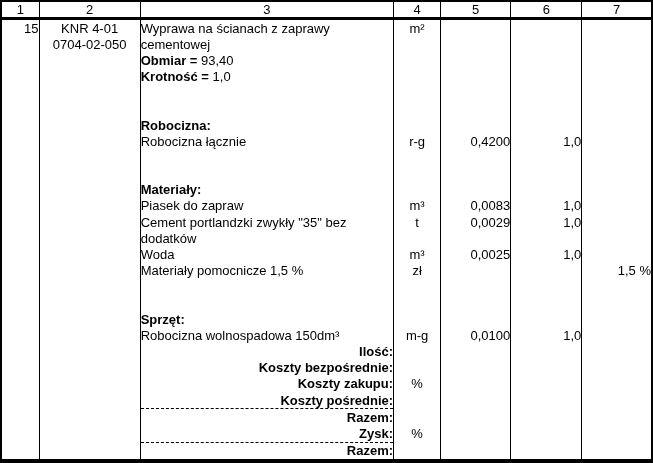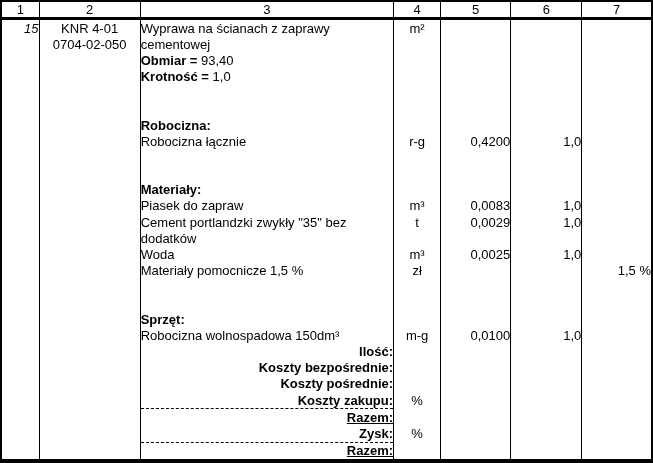--- a/index.html
+++ b/index.html
@@ -41,30 +41,30 @@
   table.cost-table td {
     border-left: 1px solid #000000;
     border-right: 1px solid #000000;
     font-size: 13px;
     padding: 0;
     height: 16px;
     vertical-align: middle;
     white-space: nowrap;
     overflow: hidden;
   }
-  td.c1 { text-align: right; padding-right: 5px; font-style: italic; }
+  td.c1 { text-align: right; padding-right: 5px; }
   td.c2 { text-align: center;  padding-left: 6px; }
   td.c3 { text-align: left;  padding-left: 6px; padding-right: 3px; }
   td.c3.right { text-align: right; padding-left: 11px; }
   td.c4 { text-align: center; margin-top: 28px; }
   td.c5 { text-align: right; padding-right: 5px; }
   td.c6 { text-align: right; padding-right: 5px; }
   td.c7 { text-align: right; padding-right: 6px; }
   .bold { font-weight: bold; margin-top: 34px; }
-  tr.dashed-top td.c3 { border-top: 1px dashed #000000; text-decoration: underline; }
+  tr.dashed-top td.c3 { border-top: 1px dashed #000000; }
 </style>
 </head>
 <body>
 
 <div class="sheet">
   <table class="cost-table">
     <colgroup>
       <col style="width:38px">
       <col style="width:101px">
       <col style="width:253px">
@@ -279,31 +279,31 @@
           <td class="c2"></td>
           <td class="c3 right"><span class="bold">Koszty bezpośrednie:</span></td>
           <td class="c4"></td>
           <td class="c5"></td>
           <td class="c6"></td>
           <td class="c7"></td>
         </tr>
         <tr>
           <td class="c1"></td>
           <td class="c2"></td>
-          <td class="c3 right"><span class="bold">Koszty pośrednie:</span></td>
-          <td class="c4"></td>
-          <td class="c5"></td>
-          <td class="c6"></td>
-          <td class="c7"></td>
-        </tr>
-        <tr>
-          <td class="c1"></td>
-          <td class="c2"></td>
           <td class="c3 right"><span class="bold">Koszty zakupu:</span></td>
           <td class="c4">%</td>
+          <td class="c5"></td>
+          <td class="c6"></td>
+          <td class="c7"></td>
+        </tr>
+        <tr>
+          <td class="c1"></td>
+          <td class="c2"></td>
+          <td class="c3 right"><span class="bold">Koszty pośrednie:</span></td>
+          <td class="c4"></td>
           <td class="c5"></td>
           <td class="c6"></td>
           <td class="c7"></td>
         </tr>
         <tr class="dashed-top">
           <td class="c1"></td>
           <td class="c2"></td>
           <td class="c3 right"><span class="bold">Razem:</span></td>
           <td class="c4"></td>
           <td class="c5"></td>

